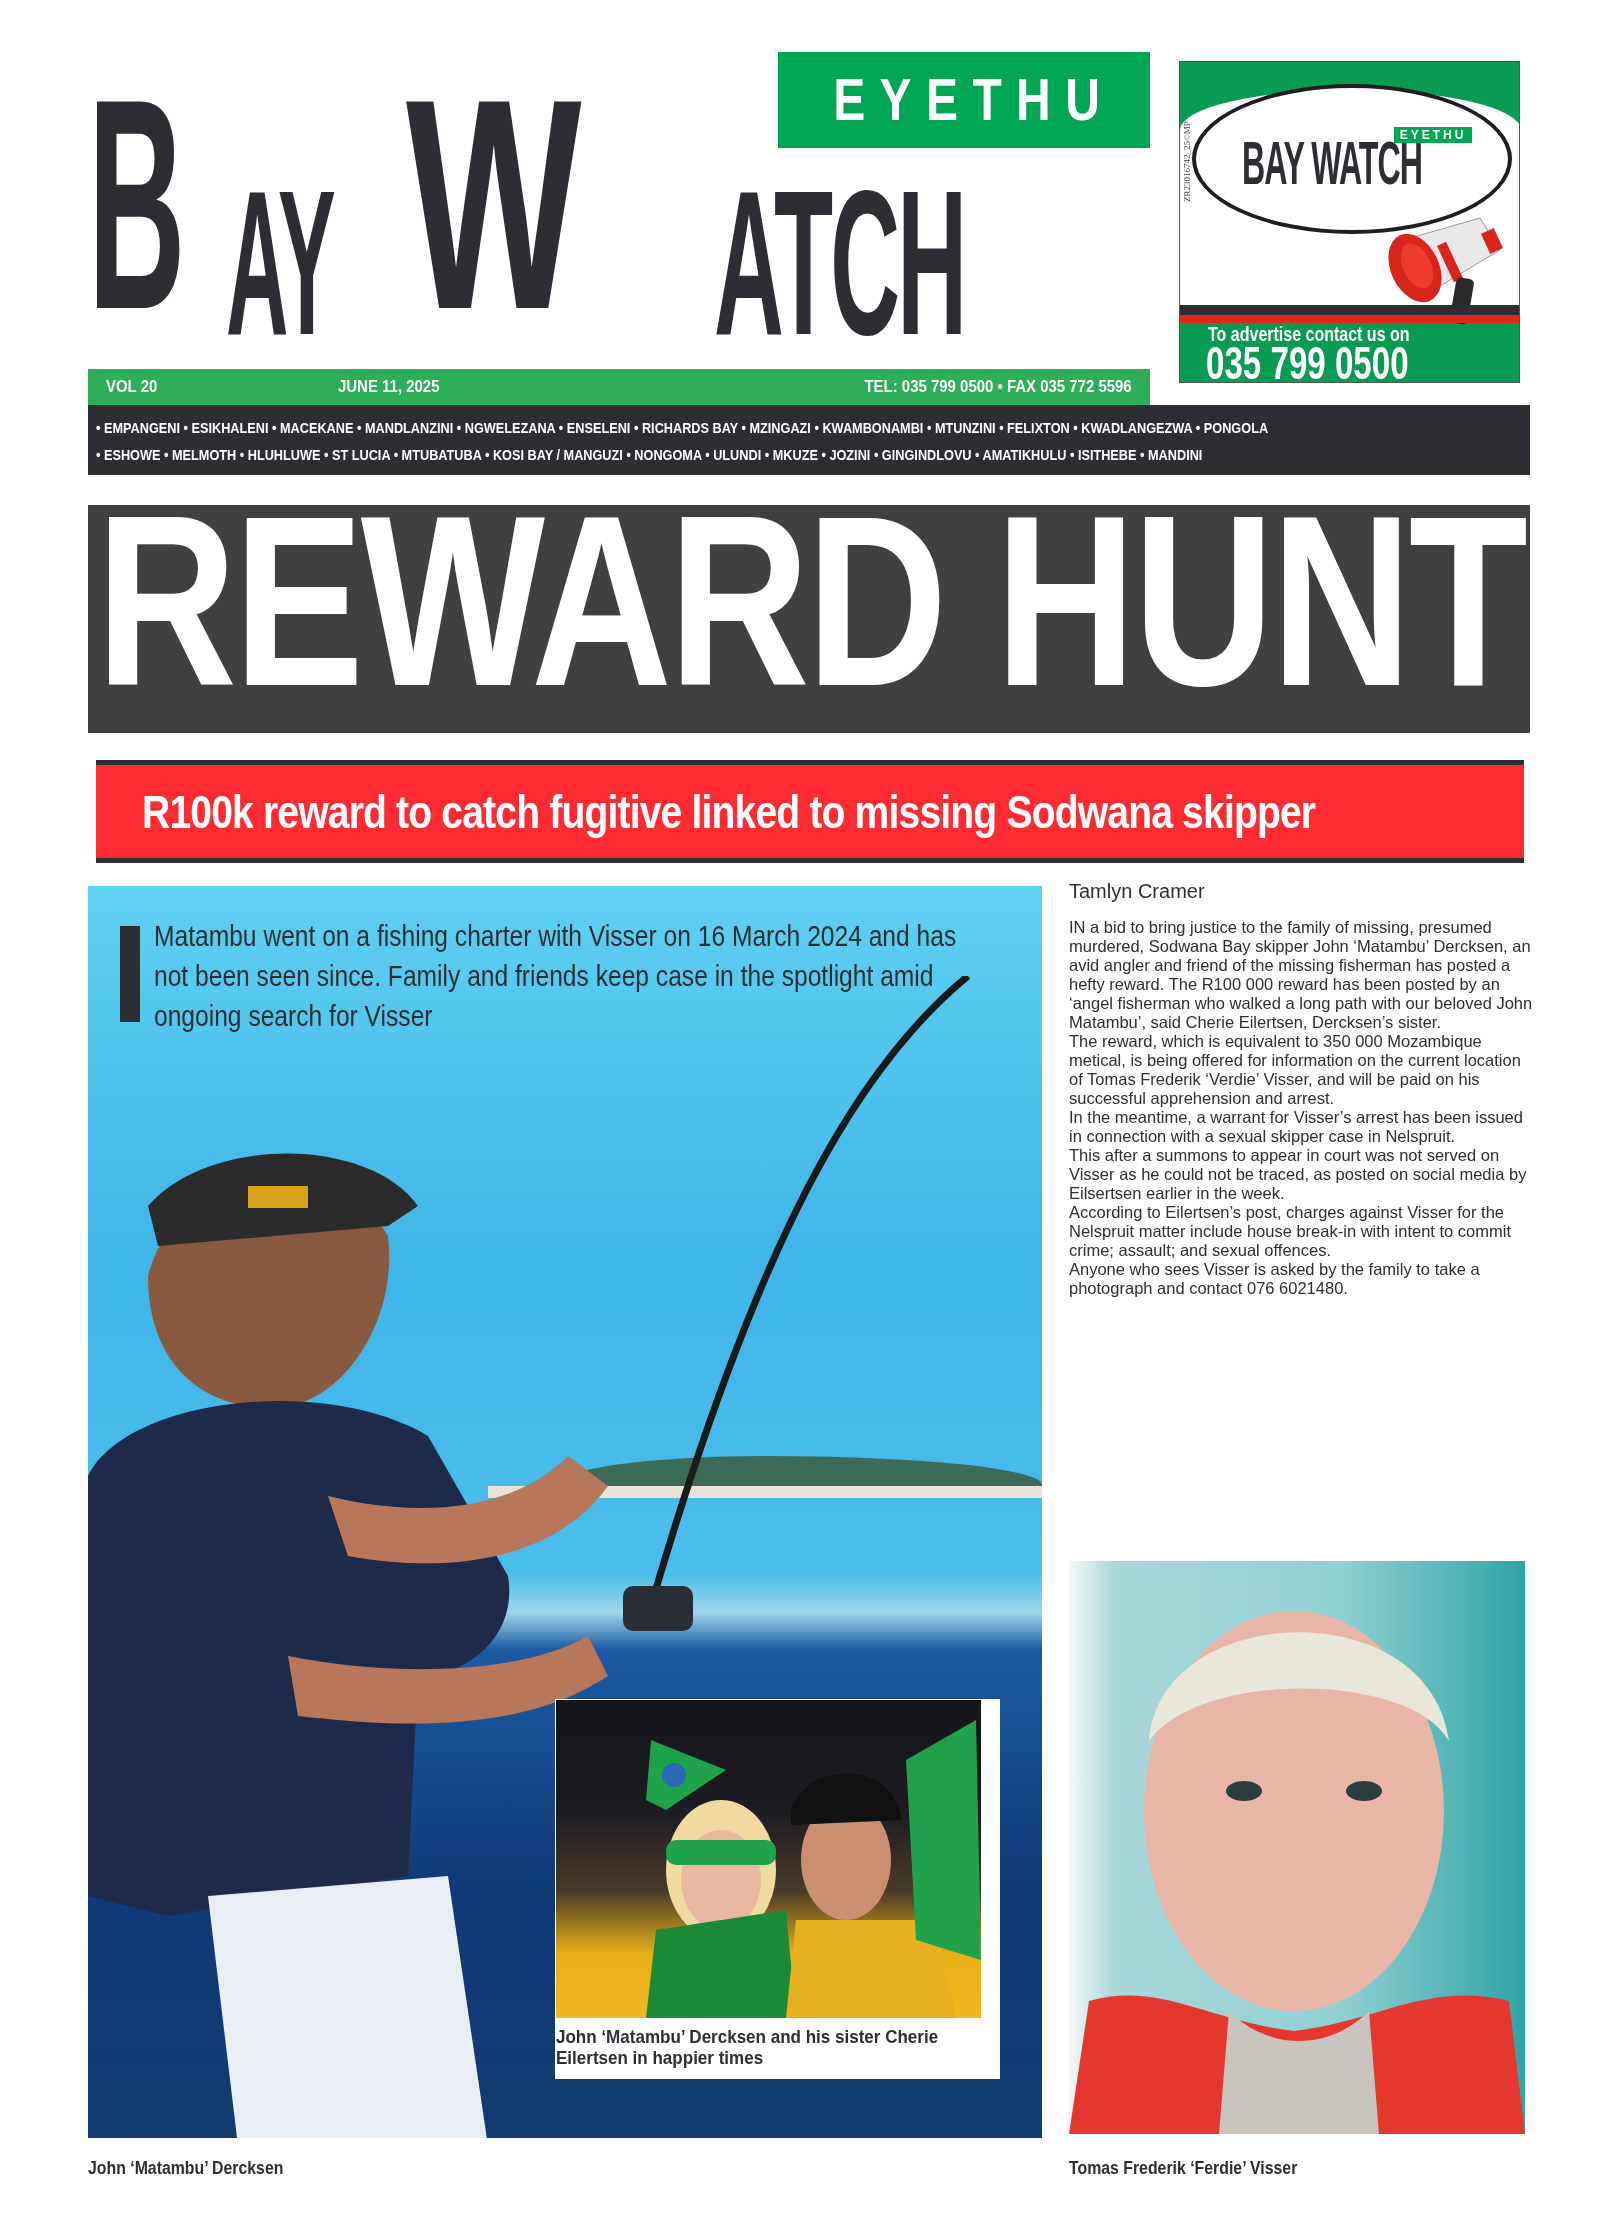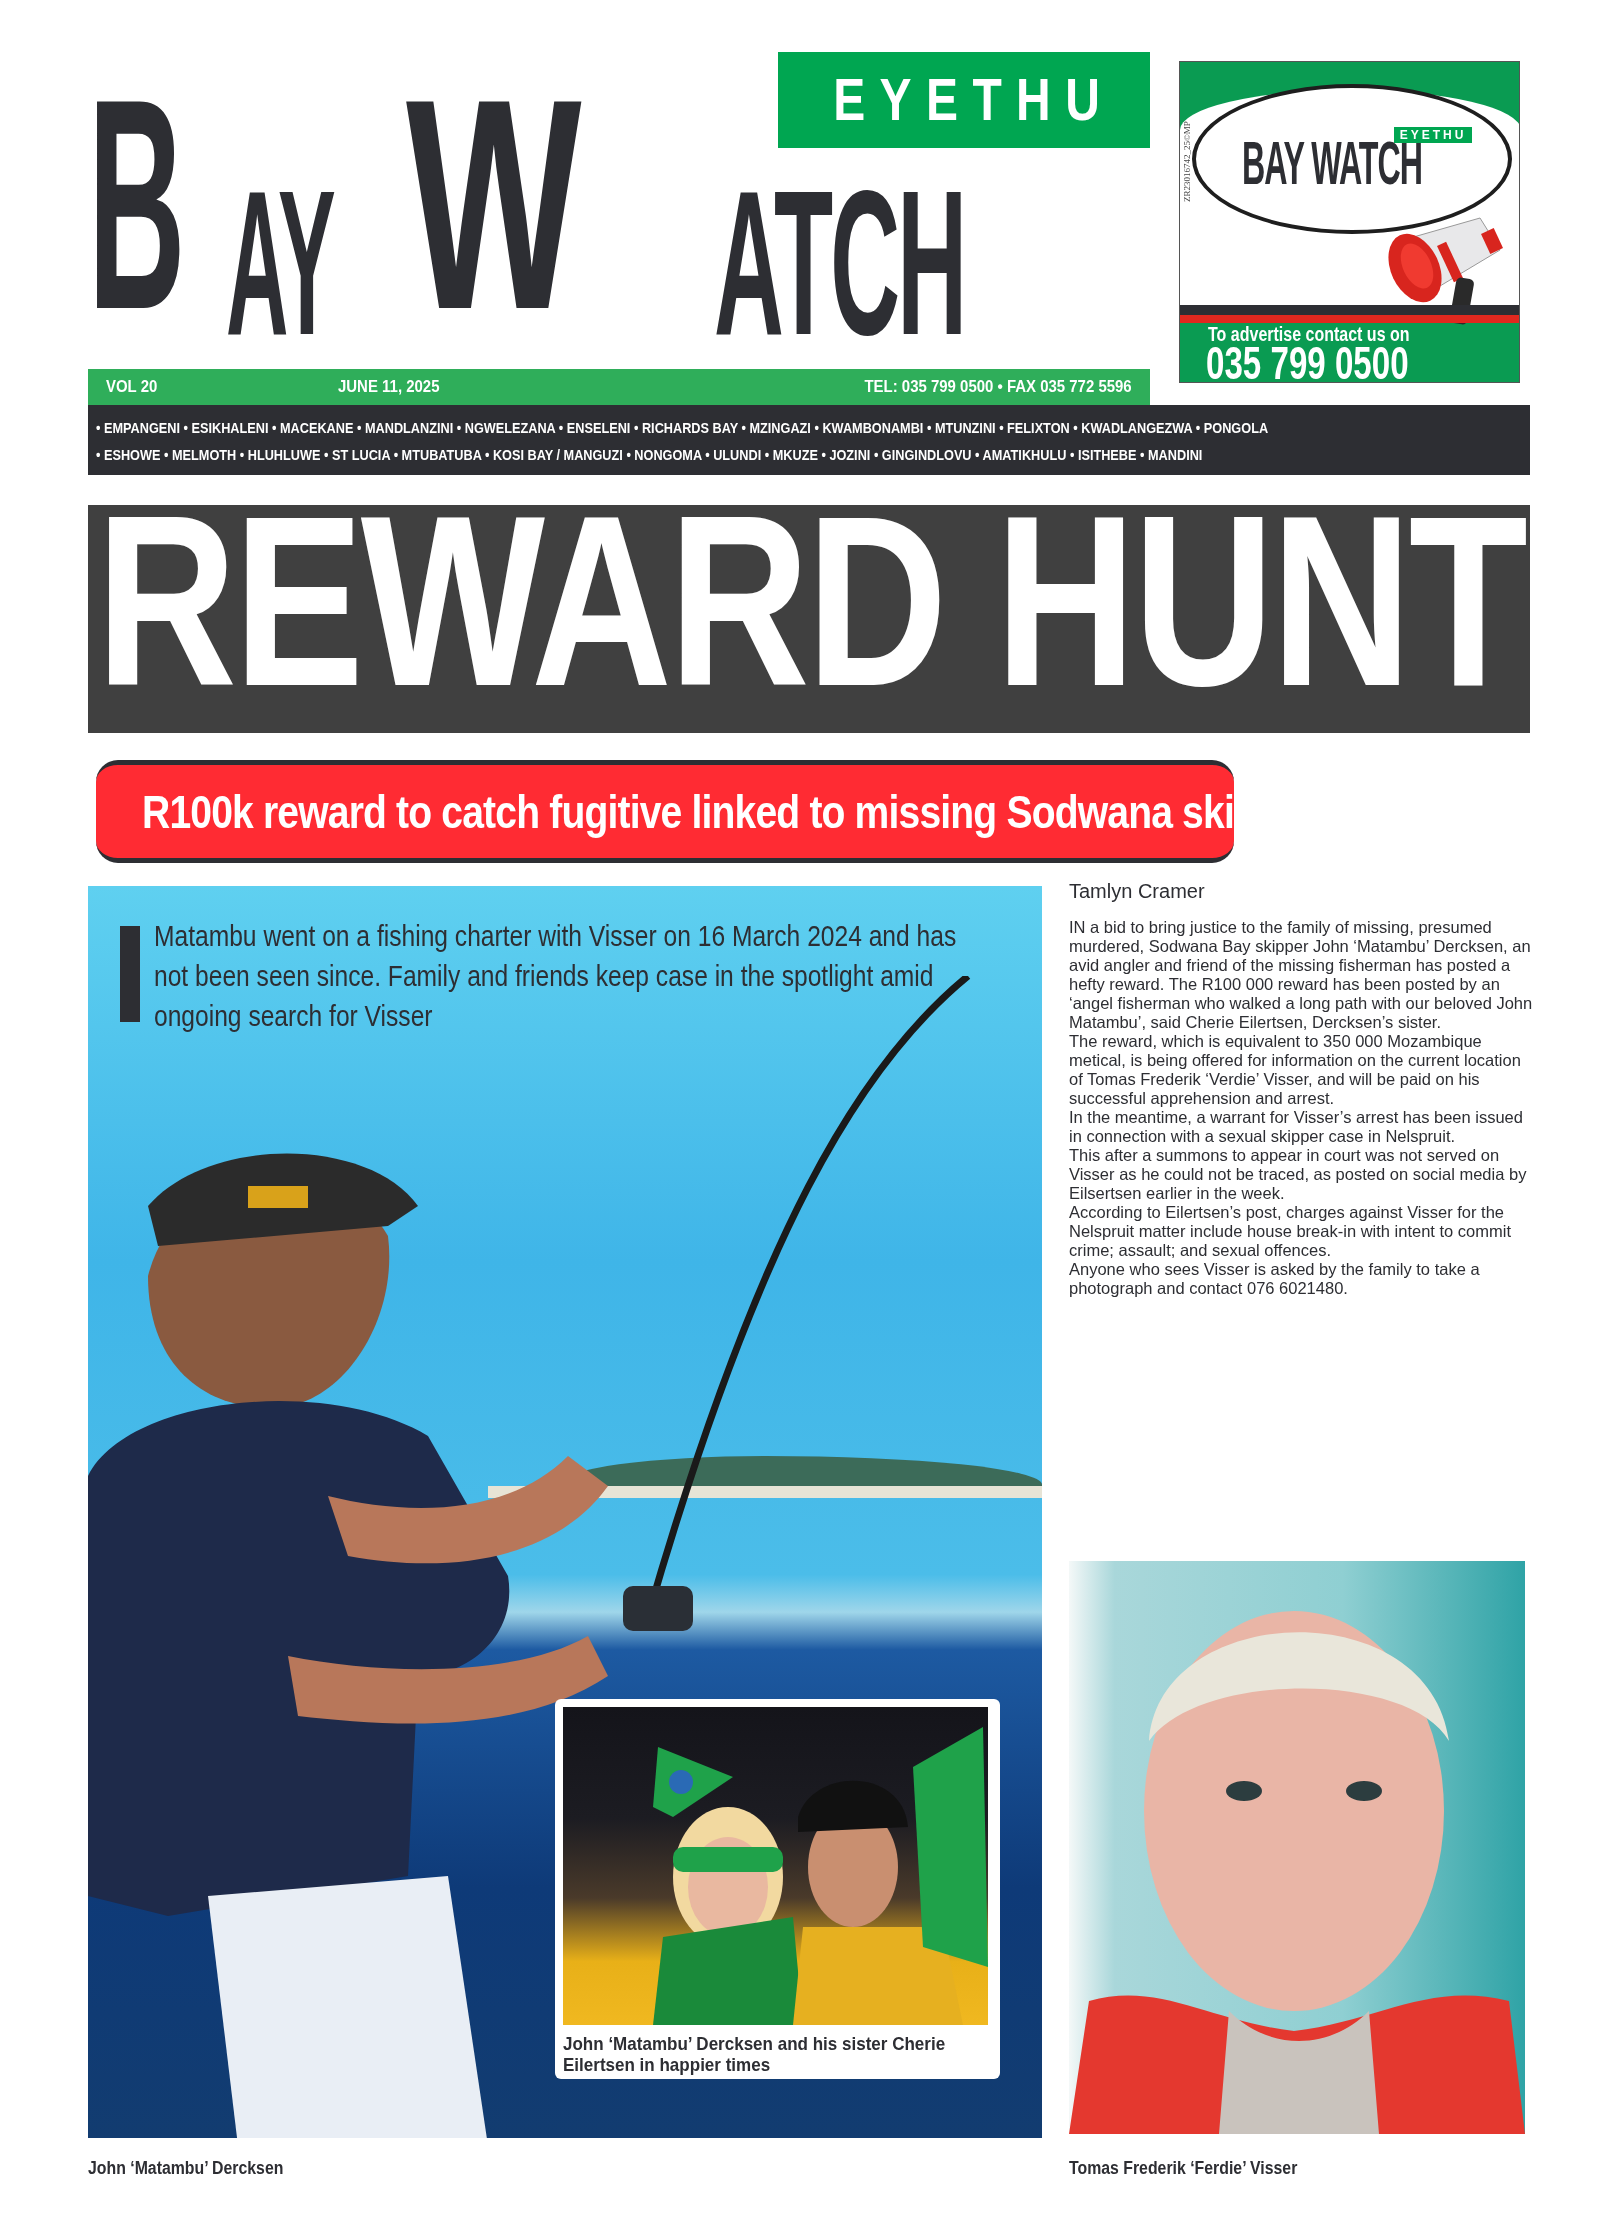--- a/index.html
+++ b/index.html
@@ -52,39 +52,39 @@
   .locbar { left: 88px; top: 405px; width: 1442px; height: 70px; background: #2d2e33; color: #fff; font-weight: 700;
             font-size: 15.5px; padding: 9px 0 0 8px; }
   .locbar div { white-space: nowrap; transform: scaleX(0.82); transform-origin: left top; line-height: 27px; }
 
   
   .headline { left: 88px; top: 505px; width: 1442px; height: 228px; background: #404040; overflow: hidden; }
   .headline span { position: absolute; left: 8px; top: -26px; color: #fff; font-weight: 700; font-size: 244px;
                    line-height: 1; transform: scaleX(0.8); transform-origin: left top; white-space: nowrap; letter-spacing: -4px; }
 
   
-  .subbanner { left: 96px; top: 760px; width: 1138px; height: 103px; background: #ff2b33;
-               border-top: 5px solid #2d2e33; border-bottom: 5px solid #2d2e33; border-radius: 22px; }
+  .subbanner { left: 96px; top: 760px; width: 1428px; height: 103px; background: #ff2b33;
+               border-top: 5px solid #2d2e33; border-bottom: 5px solid #2d2e33; }
   .subbanner span { position: absolute; left: 46px; top: 20px; color: #fff; font-weight: 700; font-size: 46px;
                     transform: scaleX(0.85); transform-origin: left top; white-space: nowrap; letter-spacing: -1px; }
 
   
   .mainphoto { left: 88px; top: 886px; width: 954px; height: 1252px; overflow: hidden;
                background: linear-gradient(to bottom, #5fd0f0 0%, #3fb5e8 30%, #4bbde9 55%, #9fd6ea 58%, #1d5aa2 61%, #0e3a78 80%, #123c70 100%); }
   .pull { position: absolute; left: 32px; top: 30px; width: 830px; }
   .pull-bar { position: absolute; left: 0; top: 10px; width: 20px; height: 96px; background: #2d2e33; }
   .pull-text { position: absolute; left: 34px; top: 0; font-size: 30px; line-height: 40px; color: #2d2e33;
                transform: scaleX(0.82); transform-origin: left top; width: 1000px; }
   .hills { position: absolute; left: 470px; top: 570px; width: 484px; height: 40px; background: #3c6b59;
            border-radius: 60% 80% 0 0 / 100% 100% 0 0; }
   .beach { position: absolute; left: 400px; top: 600px; width: 554px; height: 12px; background: #e7e4d6; }
   .rod { position: absolute; left: 440px; top: 90px; width: 480px; height: 700px; }
   .man { position: absolute; left: 0; top: 230px; width: 620px; height: 1030px; }
 
-  .inset { position: absolute; left: 467px; top: 813px; width: 445px; height: 380px; background: #fff; padding: 8px; border-radius: 6px; }
+  .inset { position: absolute; left: 467px; top: 813px; width: 445px; height: 380px; background: #fff; padding: 1px; }
   .inset-photo { width: 425px; height: 318px; overflow: hidden; position: relative;
                  background: linear-gradient(to bottom, #14141a 0%, #1c1c22 35%, #4a3a2a 60%, #e8b018 80%, #f0b820 100%); }
   .inset-cap { font-weight: 700; font-size: 18.5px; line-height: 21px; color: #2d2e33; padding-top: 8px;
                transform: scaleX(0.92); transform-origin: left top; width: 460px; }
 
   
   .byline { left: 1069px; top: 880px; font-size: 20px; color: #2d2e33; }
   .article { left: 1069px; top: 918px; width: 470px; font-size: 16.5px; line-height: 19px; color: #2d2e33; }
   .article p { white-space: pre-line; }
 

